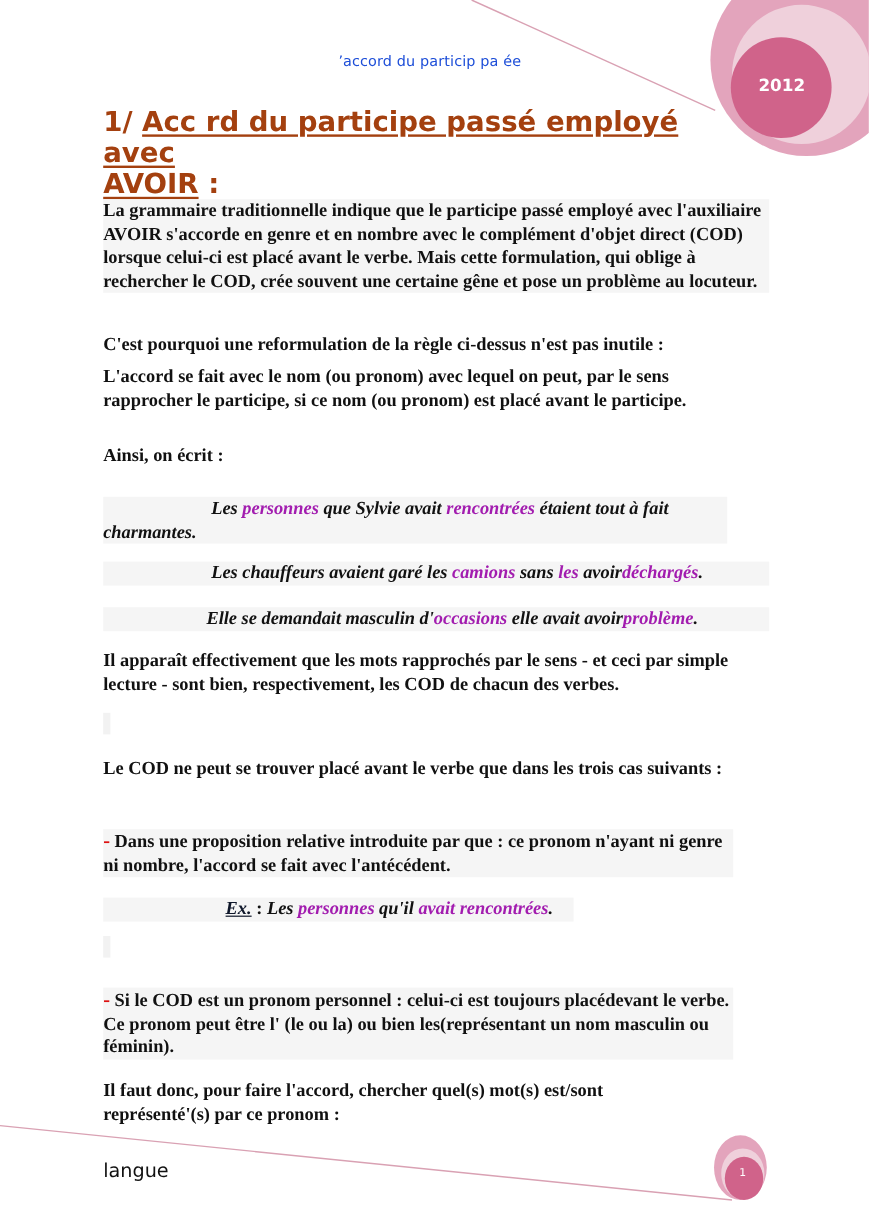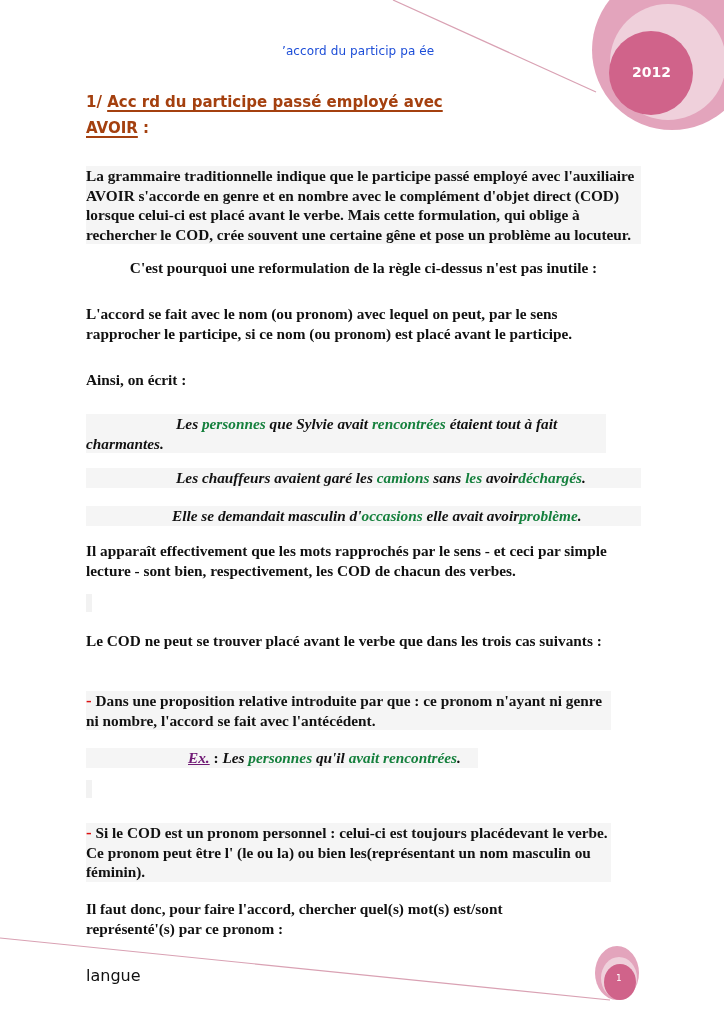--- a/index.html
+++ b/index.html
@@ -8,26 +8,26 @@
   .deco-line { position:absolute; left:0; top:0; width:724px; height:1024px; pointer-events:none; }
   .header-title { position:absolute; left:282px; top:44px; font-family:"DejaVu Sans", sans-serif;
                   font-size:12px; color:#1d4ed8; letter-spacing:0.1px; }
   .year-text { position:absolute; left:632px; top:64px; font-family:"DejaVu Sans", sans-serif;
                font-size:14px; font-weight:bold; color:#ffffff; }
   .page-num { position:absolute; left:616px; top:973px; font-family:"DejaVu Sans", sans-serif;
               font-size:9px; color:#fff; }
   .footer-label { position:absolute; left:86px; top:966px; font-family:"DejaVu Sans", sans-serif;
                   font-size:16px; color:#111; }
   .heading { position:absolute; left:86px; top:89px; width:540px; font-family:"DejaVu Sans", sans-serif;
-             font-weight:bold; font-size:15px; color:#a4400f; line-height:26px; }
+             font-weight:bold; font-size:23px; color:#a4400f; line-height:26px; }
   .heading .u { text-decoration:underline; text-decoration-thickness:2px; text-underline-offset:3px; }
   .para { position:absolute; left:86px; font-weight:bold; font-size:15.3px; line-height:19.5px; width:555px; }
   .shade { background:#f5f5f5; }
-  .red { color:#15803d; }
-  .green { color:#701a75; text-decoration:underline;text-align:center; }
+  .red { color:#a21caf; }
+  .green { color:#0f172a; text-decoration:underline;text-align:center; }
   .it { font-style:italic; }
   .dash { color:#d11; font-size:17px; }
   .blank-shade { position:absolute; left:86px; width:6px; background:#f2f2f2; }
 </style>
 </head>
 <body>
 
 <svg class="deco-line" viewBox="0 0 724 1024">
   <line x1="393" y1="0" x2="596" y2="92" stroke="#d9a1b3" stroke-width="1.2"></line>
   <g>
@@ -45,21 +45,21 @@
 
 <div class="header-title">’accord du particip   pa   ée</div>
 <div class="year-text">2012</div>
 
 <div class="heading">
   <span>1/ </span><span class="u">Acc  rd du participe passé employé avec</span><br>
   <span class="u">AVOIR</span><span> :</span>
 </div>
 
 <div class="para shade" style="top:150px;margin-top:16px;">La grammaire traditionnelle indique que le participe passé employé avec l'auxiliaire AVOIR s'accorde en genre et en nombre avec le complément d'objet direct (COD) lorsque celui-ci est placé avant le verbe. Mais cette formulation, qui oblige à rechercher le COD, crée souvent une certaine gêne et pose un problème au locuteur.</div>
-<div class="para" style="top:258px;text-align:center;">C'est pourquoi une reformulation de la règle ci-dessus n'est pas inutile :</div>
+<div class="para" style="top:278px;">C'est pourquoi une reformulation de la règle ci-dessus n'est pas inutile :</div>
 <div class="para" style="top:304px; width:520px;">L'accord se fait avec le nom (ou pronom) avec lequel on peut, par le sens rapprocher le participe, si ce nom (ou pronom) est placé avant le participe.</div>
 <div class="para" style="top:370px;">Ainsi, on écrit :</div>
 
 <div class="para it shade" style="top:414px; text-indent:90px; width:520px;" id="ex0"><span>Les </span><span class="red">personnes</span><span> que Sylvie avait </span><span class="red">rencontrées</span><span> étaient tout à fait charmantes.</span></div>
 <div class="para it shade" style="top:468px; text-indent:90px;" id="ex1"><span>Les chauffeurs avaient garé les </span><span class="red">camions</span><span> sans </span><span class="red">les</span><span> avoir</span><span class="red">déchargés</span><span>.</span></div>
 <div class="para it shade" style="top:506px; text-indent:86px;" id="ex2"><span>Elle se demandait masculin d'</span><span class="red">occasions</span><span> elle avait avoir</span><span class="red">problème</span><span>.</span></div>
 
 <div class="para" style="top:541px; width:535px;">Il apparaît effectivement que les mots rapprochés par le sens - et ceci par simple lecture - sont bien, respectivement, les COD de chacun des verbes.</div>
 
 <div class="blank-shade" style="top:594px; height:18px;"></div>

